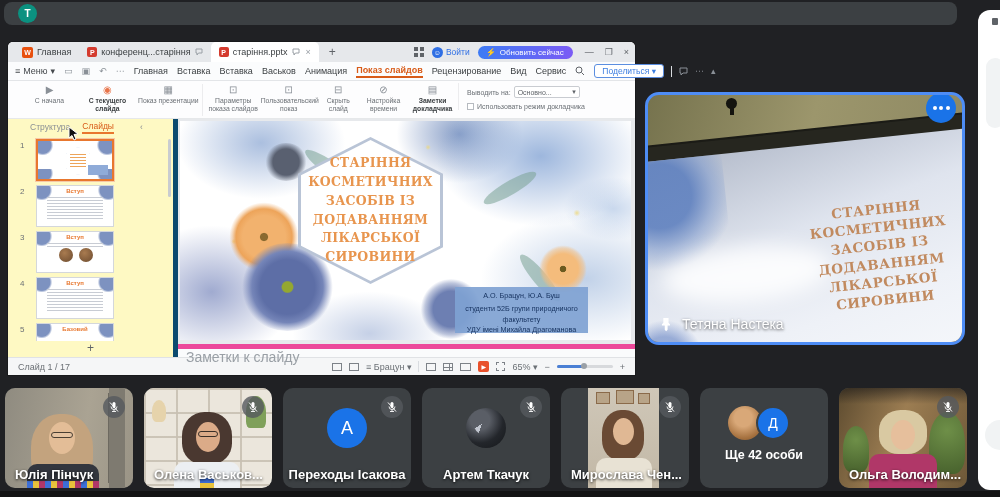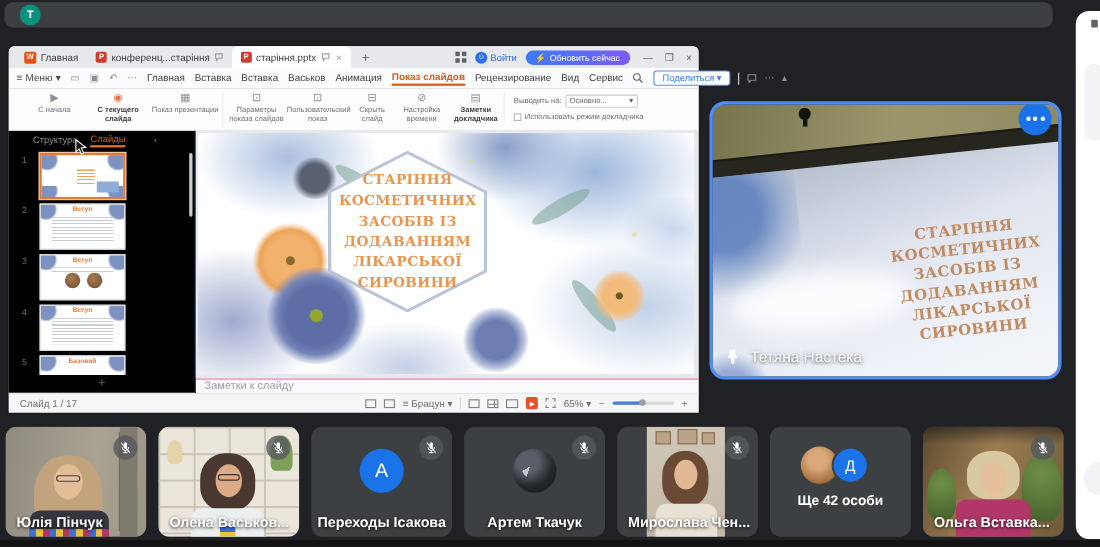--- a/index.html
+++ b/index.html
@@ -49,21 +49,21 @@
   .rlabel { font-size:6.8px; line-height:1.2; display:block; }
   .rlabel.strong { color:#3c4043; font-weight:bold; }
   .rsep { width:1px; height:32px; background:#ececee; margin:1px 3px 0; }
   .ribbon-right { margin-left:auto; width:176px; font-size:7px; color:#6b7075; padding-top:3px; border-left:1px solid #ececee; padding-left:8px; }
   .out-row { display:flex; align-items:center; gap:3px; }
   .out-select { border:1px solid #c9ccd1; background:#fff; border-radius:2px; width:66px; height:12px; display:flex; align-items:center; justify-content:space-between; padding:0 3px; color:#5f6368; }
   .chk-row { display:flex; align-items:center; gap:3px; margin-top:5px; }
   .chk { width:7px; height:7px; border:1px solid #b6bac0; background:#fff; }
 
   .wps-content { display:flex; height:238px; }
-  .left-panel { width:170px; background:#000000; border-right:1px solid #0c4a6e; position:relative; }
+  .left-panel { width:170px; background:#fef9c3; border-right:5px solid #0c4a6e; position:relative; }
   .lp-tabs { height:16px; display:flex; align-items:center; gap:12px; padding-left:22px; font-size:8.5px; color:#8a8f94; }
   .lp-tab.active { color:#d85b18; border-bottom:2px solid #e8772e; padding-bottom:1px; }
   .lp-collapse { margin-left:14px; color:#8a8f94; }
   .thumbs { position:absolute; left:0; top:16px; right:0; bottom:16px; overflow:hidden; }
   .thumb-row { position:absolute; left:12px; display:flex; gap:6px; }
   .tnum { font-size:8px; color:#6b7075; width:10px; padding-top:2px; }
   .thumb { width:78px; height:42px; background:#fff; border:1px solid #d4d7db; position:relative; overflow:hidden; }
   .thumb.sel { border:2px solid #e8772e; box-shadow:0 0 0 1px #f5c9a8; }
   .th-corner { position:absolute; width:16px; height:14px; background:radial-gradient(circle at 30% 30%, #7d92c0 0 55%, transparent 70%); }
   .th-corner.tr { right:0; transform:scaleX(-1); }
@@ -96,21 +96,21 @@
   .fl-or-l { left:48px; top:80px; width:72px; height:72px; background:radial-gradient(circle, #8a6a30 0 7%, #f2b26e 9% 42%, #eda45a 55%, rgba(237,164,90,.4) 62%, transparent 68%); }
   .fl-bl-big { left:60px; top:122px; width:95px; height:88px; background:radial-gradient(circle, #94a830 0 8%, #5d6ea6 10% 42%, #7585b8 55%, rgba(117,133,184,.4) 64%, transparent 70%); }
   .fl-bl-2 { left:238px; top:158px; width:66px; height:60px; background:radial-gradient(circle, #6d7fb2 0 40%, rgba(109,127,178,.45) 58%, transparent 68%); }
   .fl-or-r { left:358px; top:122px; width:50px; height:52px; background:radial-gradient(circle, #6b5a20 0 8%, #f4bc7c 10% 42%, rgba(244,188,124,.5) 58%, transparent 66%); }
   .leaf { position:absolute; width:60px; height:14px; border-radius:50%; background:rgba(122,163,148,.55); }
   .hex-outer { position:absolute; left:118px; top:16px; width:145px; height:147px; background:#b9c4d6; clip-path:polygon(50% 0,100% 25%,100% 75%,50% 100%,0 75%,0 25%); }
   .hex-inner { position:absolute; inset:3px; background:#fff; clip-path:polygon(50% 0,100% 25%,100% 75%,50% 100%,0 75%,0 25%); }
   .hex-text { position:absolute; inset:0; display:flex; flex-direction:column; justify-content:center; text-align:center; font-family:"DejaVu Serif", serif; font-weight:bold; font-size:12.5px; line-height:1.5; color:#e8954e; letter-spacing:.3px; }
   .authors { position:absolute; left:275px; top:166px; width:133px; height:46px; background:rgba(127,162,211,.92); color:#15315e; font-size:7.2px; text-align:center; padding-top:4px; line-height:1.5; }
   .authors .a0 { margin-bottom:2px; }
-  .notes-bar { height:13px; background:#fafbfc; border-top:1px solid #ec4899; font-size:10px; color:#9aa0a6; padding-left:8px; display:flex; align-items:flex-end; }
+  .notes-bar { height:13px; background:#fafbfc; border-top:5px solid #ec4899; font-size:14px; color:#9aa0a6; padding-left:8px; display:flex; align-items:flex-start; }
 
   .wps-status { height:18px; background:#f5f6f7; border-top:1px solid #e0e2e5; display:flex; align-items:center; padding:0 10px; font-size:9px; color:#6b7075; }
   .st-right { margin-left:auto; display:flex; align-items:center; gap:7px; }
   .box-ic { width:10px; height:8px; border:1px solid #7d8288; }
   .box-ic.grid { background:linear-gradient(#7d8288 0 0) 4.5px 0/1px 100% no-repeat, linear-gradient(#7d8288 0 0) 0 3px/100% 1px no-repeat; }
   .box-ic.wide { width:11px; }
   .play-btn { width:11px; height:11px; background:#e8502a; border-radius:2px; color:#fff; font-size:6px; display:flex; align-items:center; justify-content:center; }
   .fit-ic { width:9px; height:9px; border:1px solid #7d8288; border-style:dashed; }
   .zoom-slider { width:56px; height:3px; background:#d7d9dc; border-radius:2px; position:relative; }
   .zoom-fill { position:absolute; left:0; top:0; height:3px; width:26px; background:#4a7fd4; border-radius:2px; }
@@ -386,20 +386,26 @@
             <div class="hex-inner"></div>
             <div class="hex-text">
               <div>СТАРІННЯ</div>
               <div>КОСМЕТИЧНИХ</div>
               <div>ЗАСОБІВ ІЗ</div>
               <div>ДОДАВАННЯМ</div>
               <div>ЛІКАРСЬКОЇ</div>
               <div>СИРОВИНИ</div>
             </div>
           </div>
+          <div class="authors">
+            <div class="a0">А.О. Брацун, Ю.А. Буш</div>
+            <div>студенти 52Б групи природничого</div>
+            <div>факультету</div>
+            <div>УДУ імені Михайла Драгоманова</div>
+          </div>
         </div>
       </div>
       <div class="notes-bar">
         <span>Заметки к слайду</span>
       </div>
     </div>
   </div>
 
   <div class="wps-status">
     <span>Слайд 1 / 17</span>
@@ -564,21 +570,21 @@
       <div class="torso" style="left:30px;top:66px;width:68px;height:34px;background:#b03768"></div>
     </div>
   </div>
   <div class="mic-badge">
     <svg width="12" height="12" viewBox="0 0 24 24">
         <path d="M12 2a3 3 0 0 1 3 3v6a3 3 0 0 1-6 0V5a3 3 0 0 1 3-3z" fill="#fff"></path>
         <path d="M6 11a6 6 0 0 0 12 0M12 17v4M8 21h8" stroke="#fff" stroke-width="1.8" fill="none"></path>
         <line x1="4" y1="3" x2="20" y2="21" stroke="#fff" stroke-width="2"></line>
       </svg>
   </div>
-  <div class="name">Ольга Вставка...</div>
+  <div class="name">Ольга Володим...</div>
 </div>
 
 <div class="side-panel">
   <div class="sp-mark"></div>
   <div class="sp-pill"></div>
   <div class="sp-circle"></div>
 </div>
 
 <div class="bottom-strip"></div>
 

